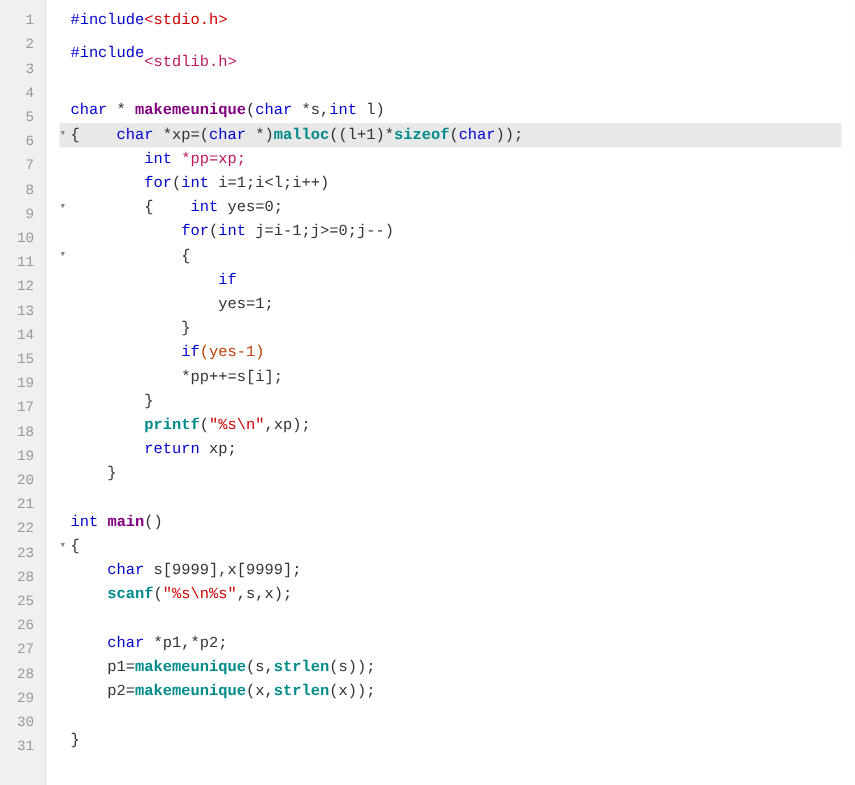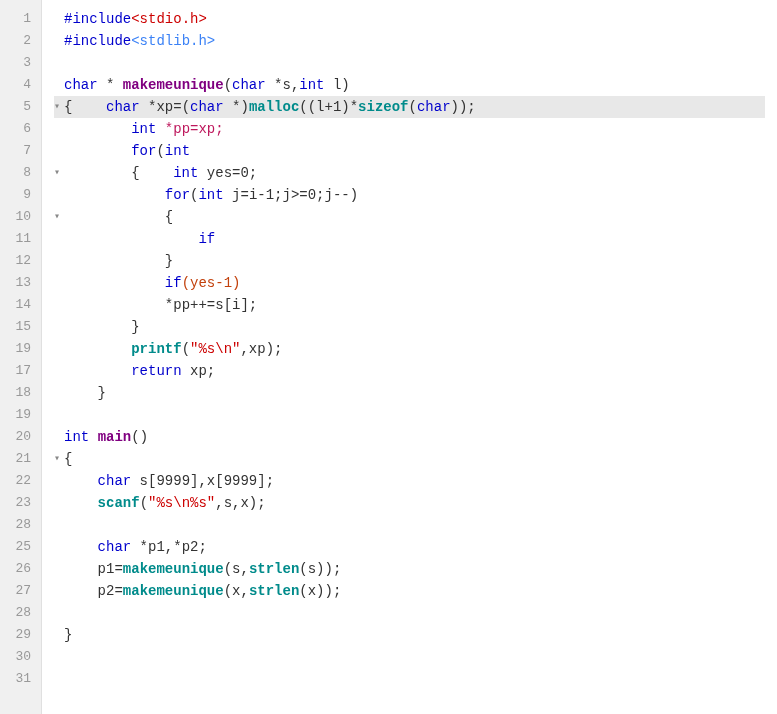--- a/index.html
+++ b/index.html
@@ -97,30 +97,31 @@
       <span class="line-number">25</span>
       <span class="line-number">26</span>
       <span class="line-number">27</span>
       <span class="line-number">28</span>
       <span class="line-number">29</span>
       <span class="line-number">30</span>
       <span class="line-number">31</span>
     </div>
   <div class="code-content">
   <div class="code-line"><span class="fold-arrow"> </span><span style="color: rgb(0, 0, 204);">#include</span><span style="color: rgb(204, 0, 0);">&lt;stdio.h&gt;</span></div>
-      <div class="code-line"><span class="fold-arrow"> </span><span style="color: rgb(0, 0, 204);">#include</span><span style="color: #3b82f6;">&lt;stdlib.h&gt;</span></div>
+      <div class="code-line"><span class="fold-arrow"> </span><span style="color: rgb(0, 0, 204);">#include</span><span style="color: #be185d; margin-top: 16px;">&lt;stdlib.h&gt;</span></div>
       <div class="code-line"><span class="fold-arrow"> </span></div>
       <div class="code-line"><span class="fold-arrow"> </span><span style="color: rgb(0, 0, 204);">char</span><span style="color: rgb(51, 51, 51);"> * </span><span style="color: rgb(128, 0, 128); font-weight: bold;">makemeunique</span><span style="color: rgb(51, 51, 51);">(</span><span style="color: rgb(0, 0, 204);">char</span><span style="color: rgb(51, 51, 51);"> *s,</span><span style="color: rgb(0, 0, 204);">int</span><span style="color: rgb(51, 51, 51);"> l)</span></div>
       <div class="code-line highlighted"><span class="fold-arrow">▾</span><span style="color: rgb(51, 51, 51);">{    </span><span style="color: rgb(0, 0, 204);">char</span><span style="color: rgb(51, 51, 51);"> *xp=(</span><span style="color: rgb(0, 0, 204);">char</span><span style="color: rgb(51, 51, 51);"> *)</span><span style="color: rgb(0, 139, 139); font-weight: bold;">malloc</span><span style="color: rgb(51, 51, 51);">((l+1)*</span><span style="color: rgb(0, 139, 139); font-weight: bold;">sizeof</span><span style="color: rgb(51, 51, 51);">(</span><span style="color: rgb(0, 0, 204);">char</span><span style="color: rgb(51, 51, 51);">));</span></div>
       <div class="code-line"><span class="fold-arrow"> </span><span style="color: rgb(51, 51, 51);">        </span><span style="color: rgb(0, 0, 204);">int</span><span style="color: #be185d;"> *pp=xp;</span></div>
-      <div class="code-line"><span class="fold-arrow"> </span><span style="color: rgb(51, 51, 51);">        </span><span style="color: rgb(0, 0, 204);">for</span><span style="color: rgb(51, 51, 51);">(</span><span style="color: rgb(0, 0, 204);">int</span></div>
+      <div class="code-line"><span class="fold-arrow"> </span><span style="color: rgb(51, 51, 51);">        </span><span style="color: rgb(0, 0, 204);">for</span><span style="color: rgb(51, 51, 51);">(</span><span style="color: rgb(0, 0, 204);">int</span><span style="color: rgb(51, 51, 51);"> i=1;i&lt;l;i++)</span></div>
       <div class="code-line"><span class="fold-arrow">▾</span><span style="color: rgb(51, 51, 51);">        {    </span><span style="color: rgb(0, 0, 204);">int</span><span style="color: rgb(51, 51, 51);"> yes=0;</span></div>
       <div class="code-line"><span class="fold-arrow"> </span><span style="color: rgb(51, 51, 51);">            </span><span style="color: rgb(0, 0, 204);">for</span><span style="color: rgb(51, 51, 51);">(</span><span style="color: rgb(0, 0, 204);">int</span><span style="color: rgb(51, 51, 51);"> j=i-1;j&gt;=0;j--)</span></div>
       <div class="code-line"><span class="fold-arrow">▾</span><span style="color: rgb(51, 51, 51);">            {</span></div>
       <div class="code-line"><span class="fold-arrow"> </span><span style="color: rgb(51, 51, 51);">                </span><span style="color: rgb(0, 0, 204);">if</span></div>
+      <div class="code-line"><span class="fold-arrow"> </span><span style="color: rgb(51, 51, 51);">                </span><span style="color: rgb(51, 51, 51);">yes=1;</span></div>
       <div class="code-line"><span class="fold-arrow"> </span><span style="color: rgb(51, 51, 51);">            }</span></div>
       <div class="code-line"><span class="fold-arrow"> </span><span style="color: rgb(51, 51, 51);">            </span><span style="color: rgb(0, 0, 204);">if</span><span style="color: #c2410c;">(yes-1)</span></div>
       <div class="code-line"><span class="fold-arrow"> </span><span style="color: rgb(51, 51, 51);">            </span><span style="color: rgb(51, 51, 51);">*pp++=s[i];</span></div>
       <div class="code-line"><span class="fold-arrow"> </span><span style="color: rgb(51, 51, 51);">        }</span></div>
       <div class="code-line"><span class="fold-arrow"> </span><span style="color: rgb(51, 51, 51);">        </span><span style="color: rgb(0, 139, 139); font-weight: bold;">printf</span><span style="color: rgb(51, 51, 51);">(</span><span style="color: rgb(204, 0, 0);">"%s\n"</span><span style="color: rgb(51, 51, 51);">,xp);</span></div>
       <div class="code-line"><span class="fold-arrow"> </span><span style="color: rgb(51, 51, 51);">        </span><span style="color: rgb(0, 0, 204);">return</span><span style="color: rgb(51, 51, 51);"> xp;</span></div>
       <div class="code-line"><span class="fold-arrow"> </span><span style="color: rgb(51, 51, 51);">    }</span></div>
       <div class="code-line"><span class="fold-arrow"> </span></div>
       <div class="code-line"><span class="fold-arrow"> </span><span style="color: rgb(0, 0, 204);">int</span><span style="color: rgb(51, 51, 51);"> </span><span style="color: rgb(128, 0, 128); font-weight: bold;">main</span><span style="color: rgb(51, 51, 51);">()</span></div>
       <div class="code-line"><span class="fold-arrow">▾</span><span style="color: rgb(51, 51, 51);">{</span></div>

